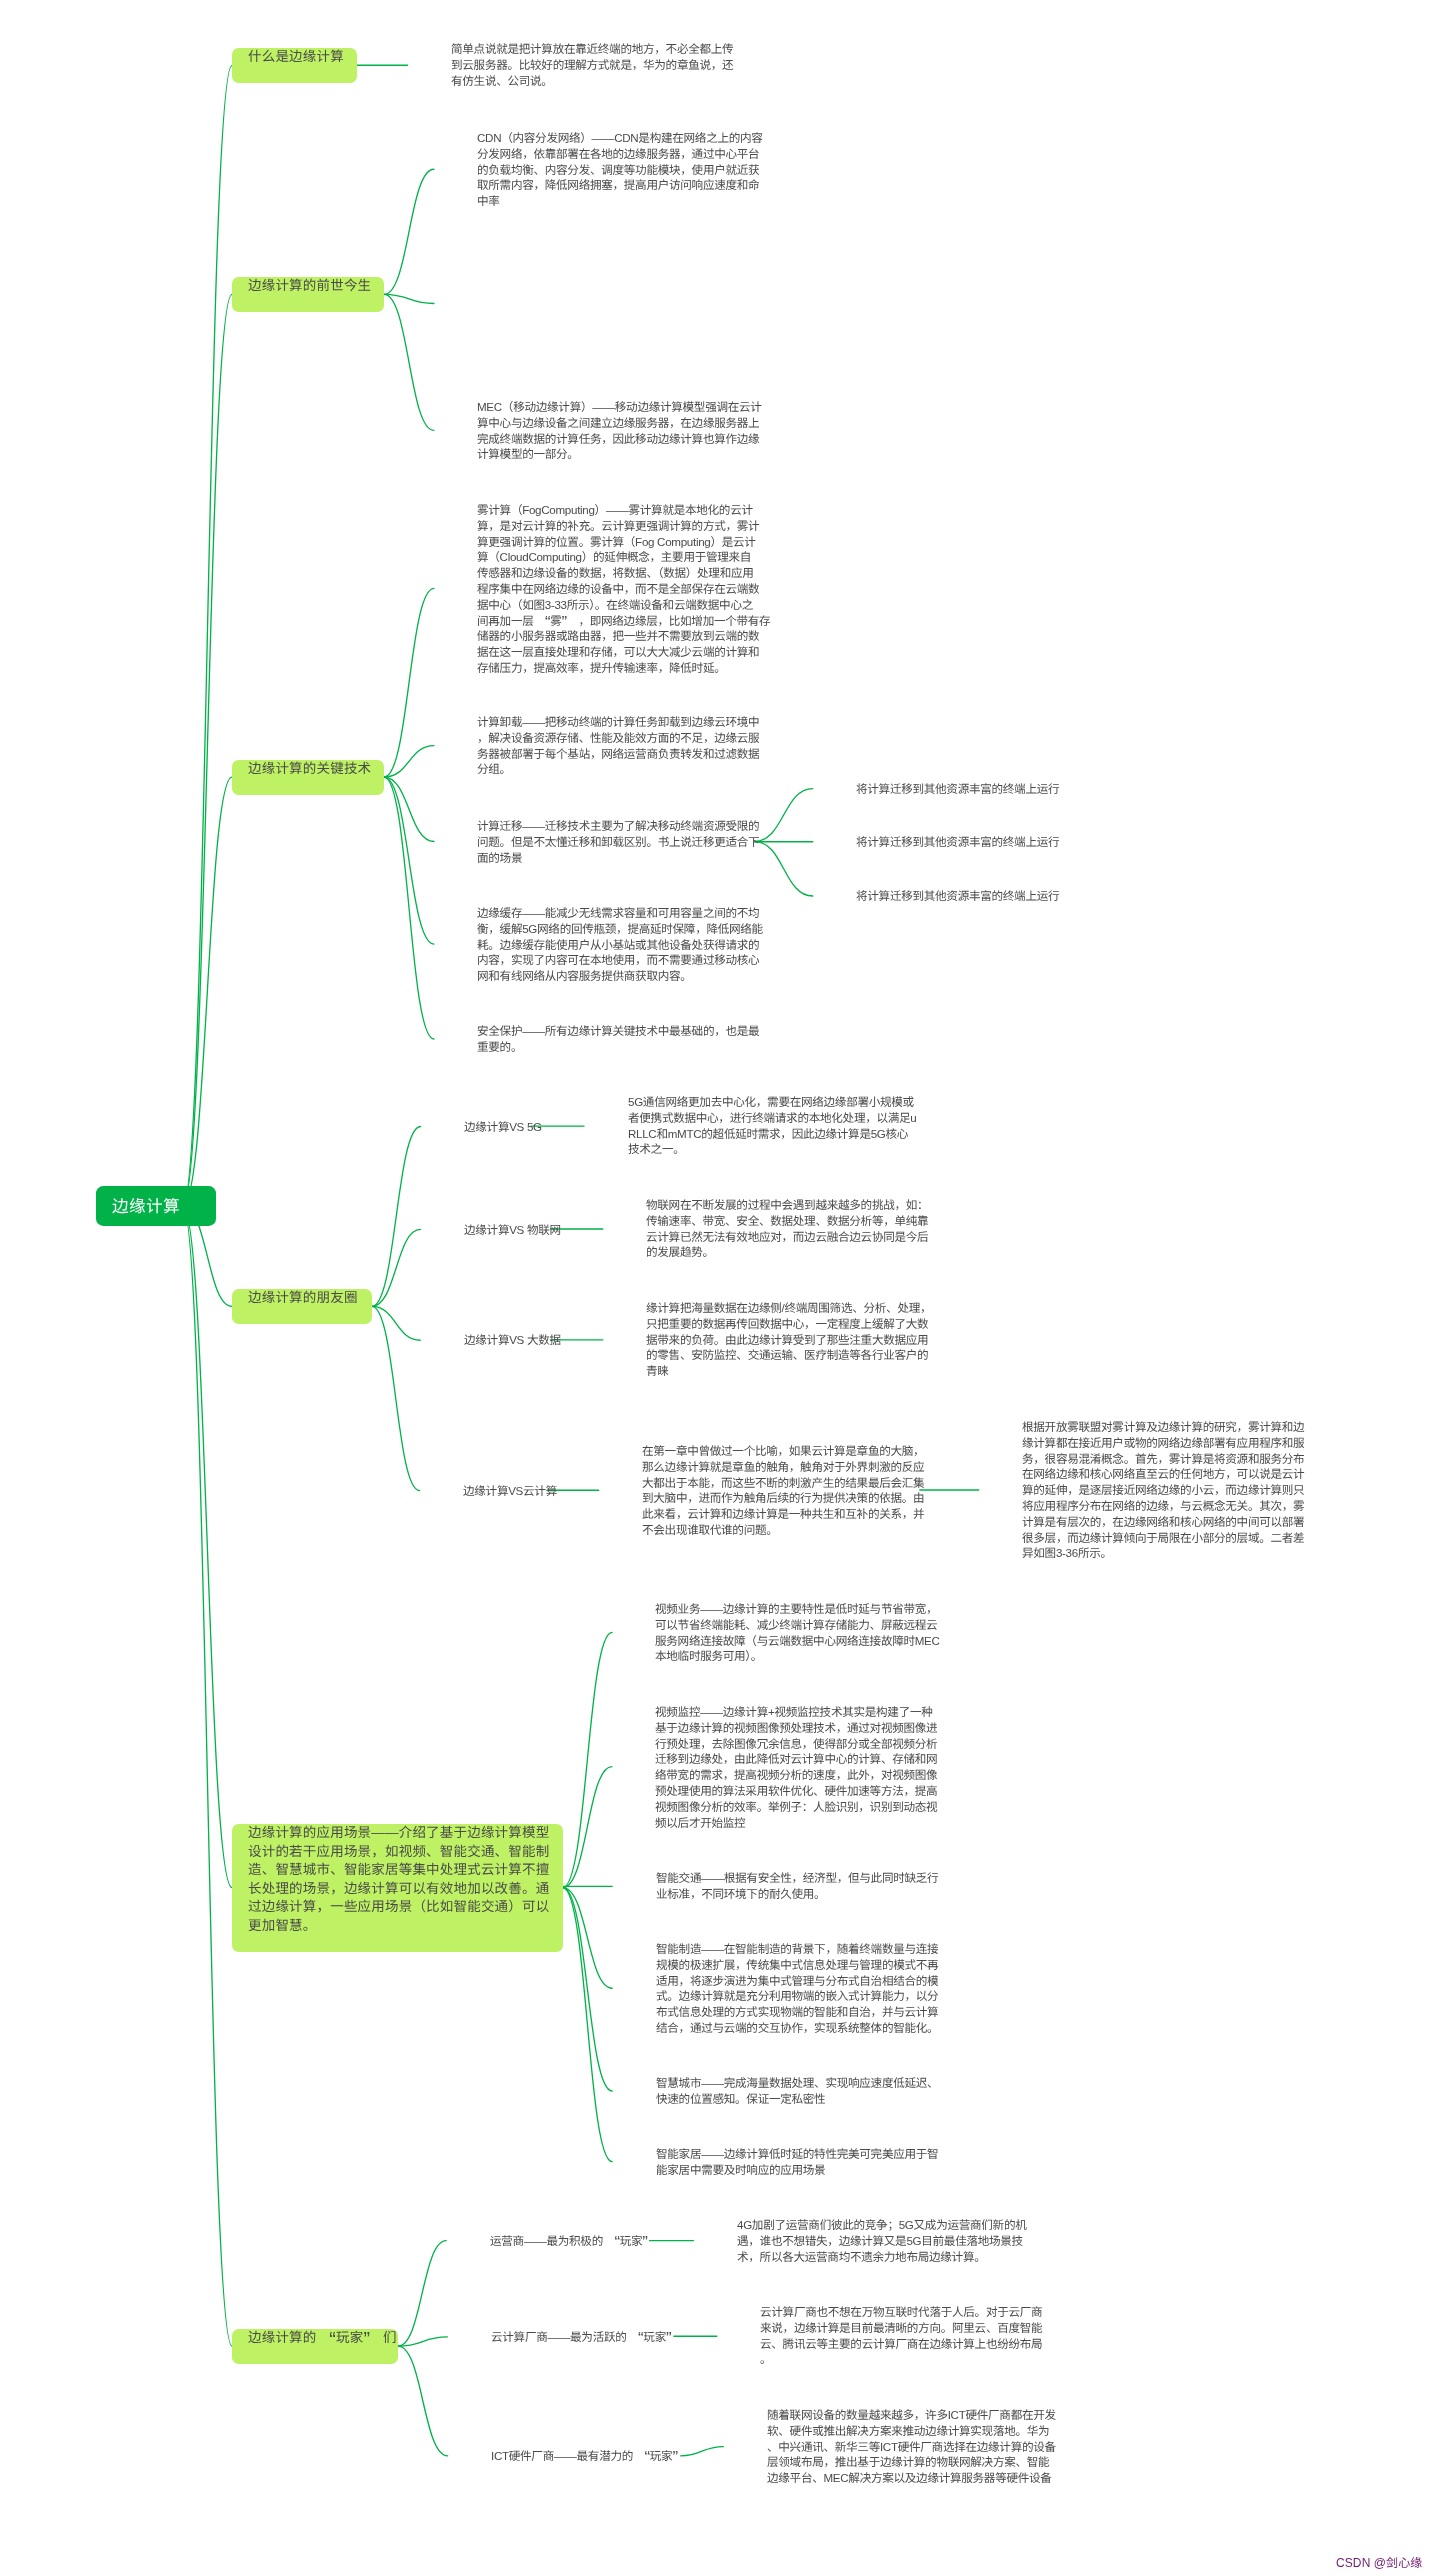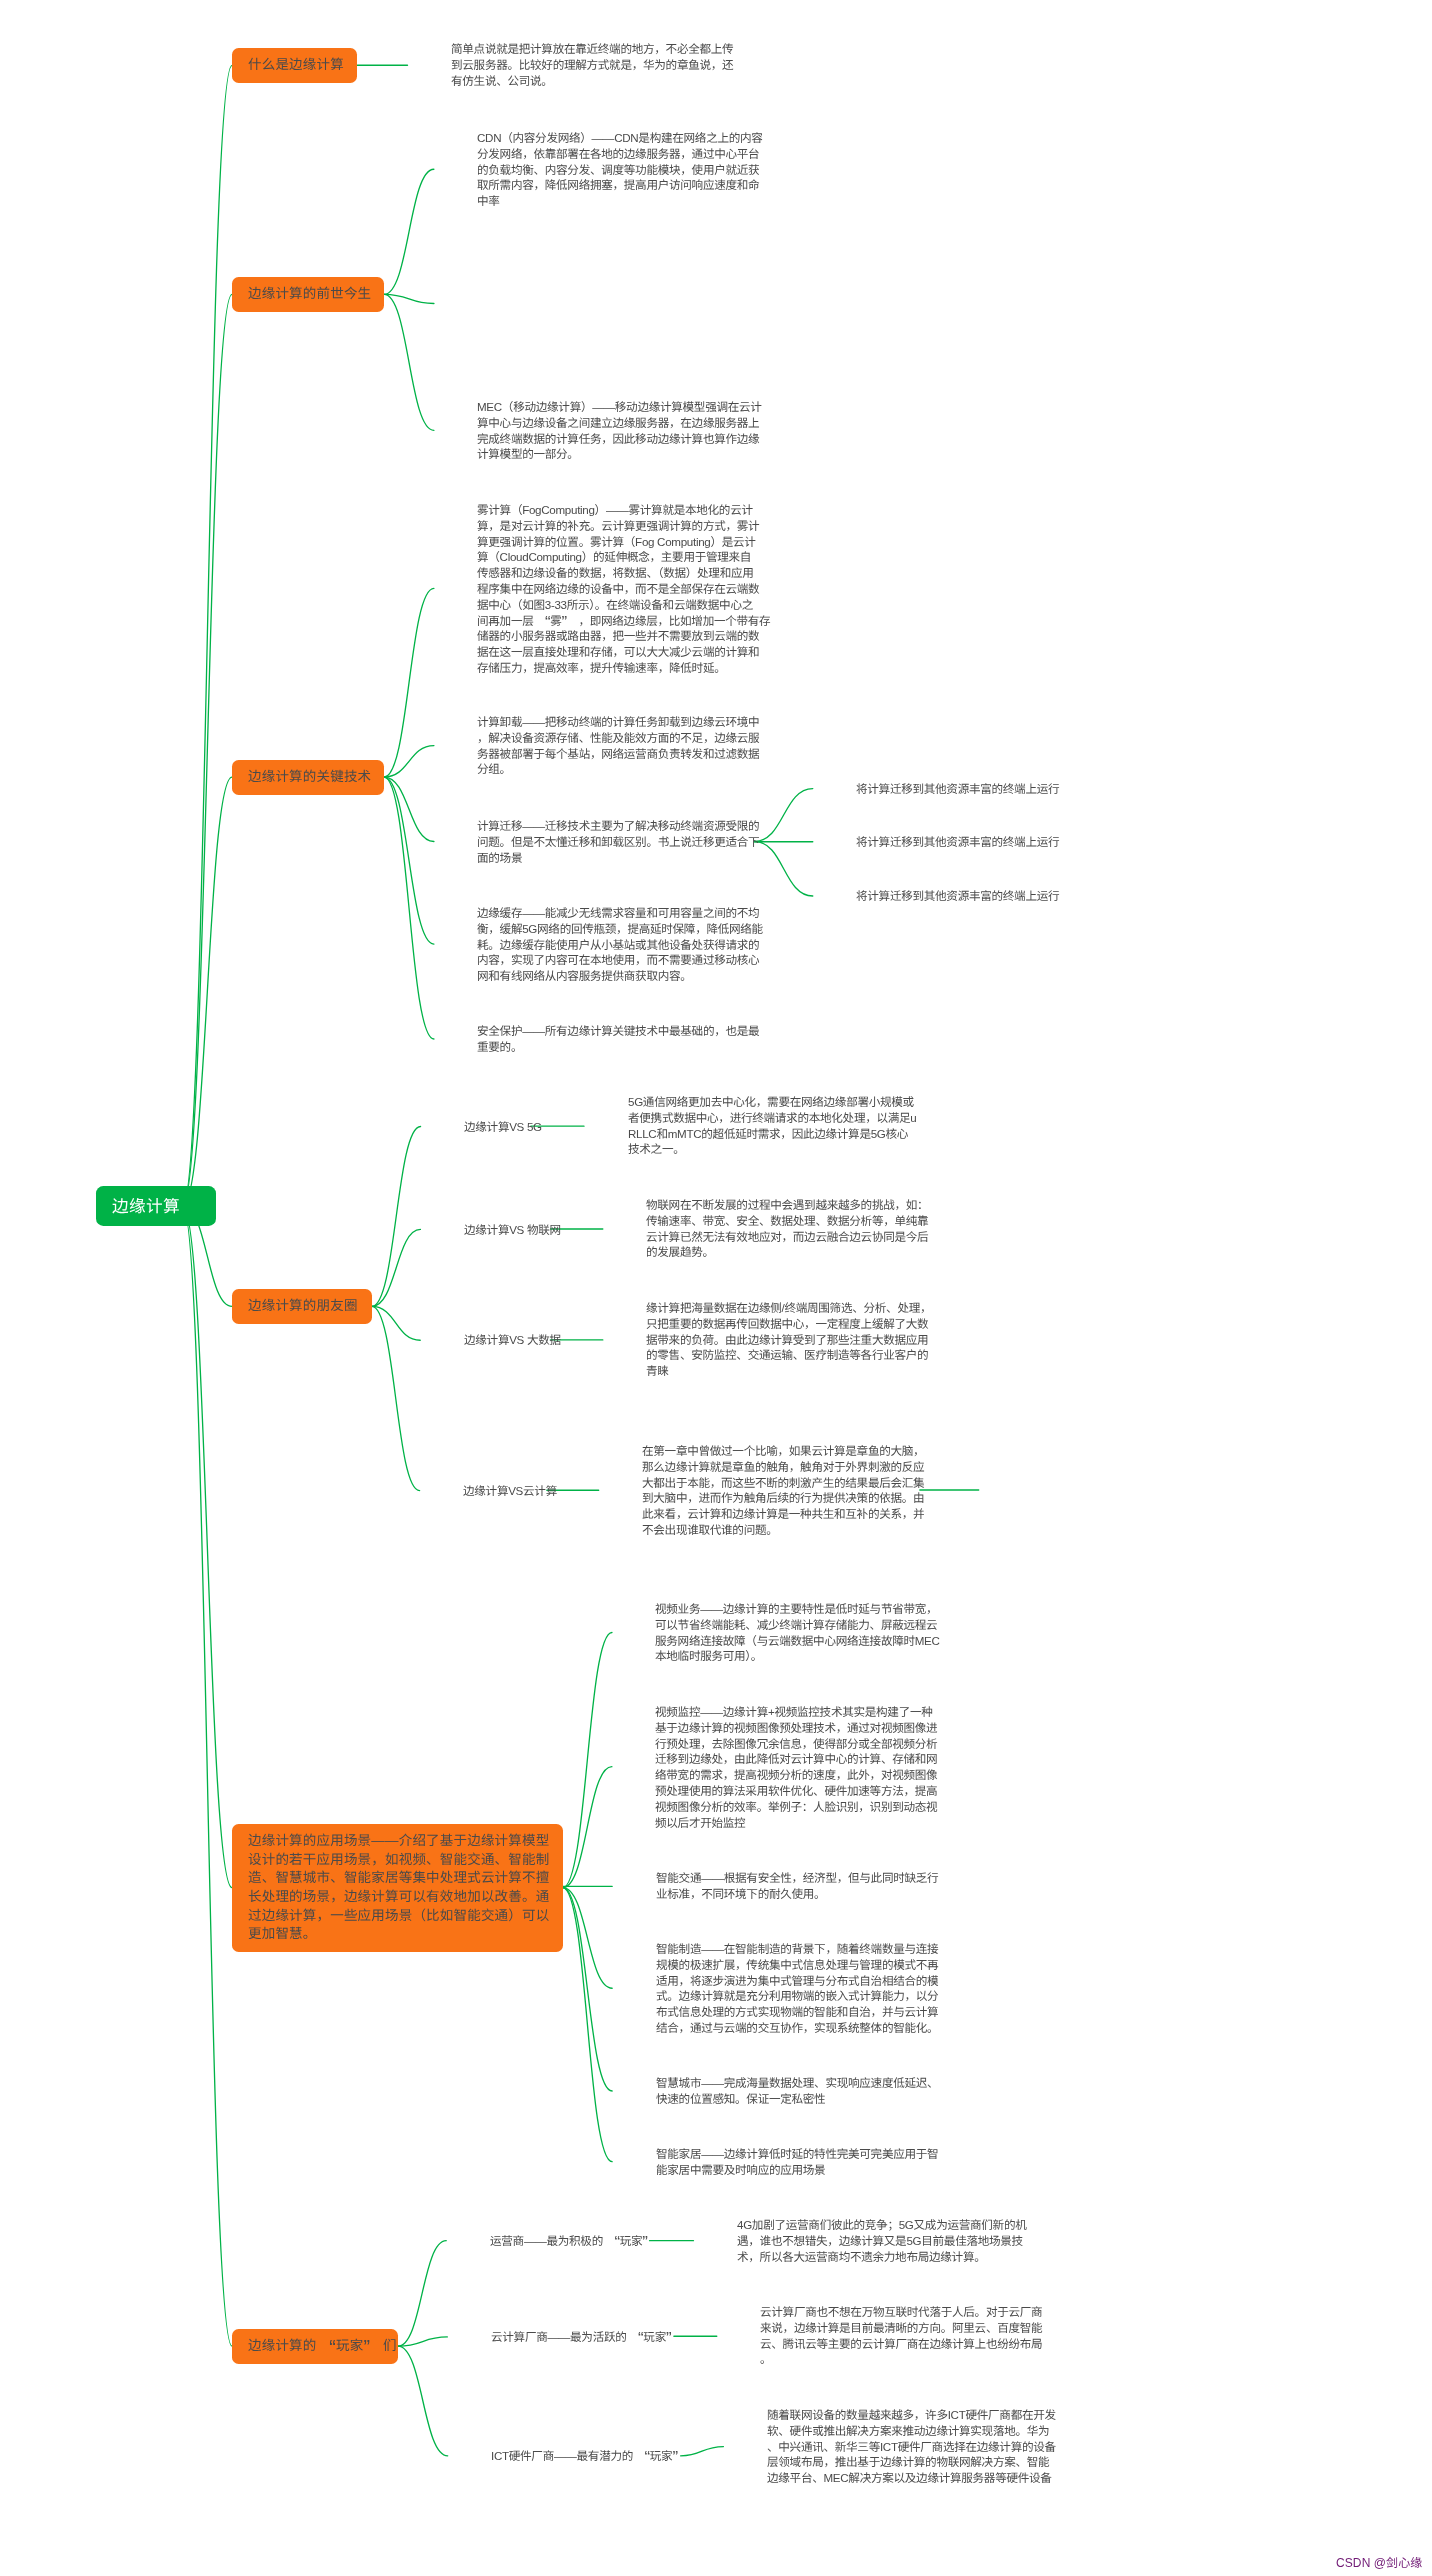--- a/index.html
+++ b/index.html
@@ -1,23 +1,23 @@
 <!DOCTYPE html>
 <html lang="zh-CN" style="font-size:10.5px"><head>
 <meta charset="utf-8">
 <title>边缘计算</title>
 <style>
   html,body{margin:0;padding:0;background:#ffffff;}
   #page{position:relative;width:1432px;height:2576px;background:#ffffff;overflow:hidden;
         font-family:"Liberation Sans",sans-serif;}
   #connector-layer{position:absolute;left:0;top:0;}
   .topic{position:absolute;white-space:pre-line;color:#4a4a4a;font-size:11.6px;line-height:15.8px;letter-spacing:-0.3px;margin-left:28px;}
-  .branch{position:absolute;background:#f97316;border-radius:6.6px;color:#4a4a4a;
+  .branch{position:absolute;background:#bef264;border-radius:6.6px;color:#4a4a4a;
           font-size:13.5px;line-height:18.6px;box-sizing:border-box;white-space:pre-line;letter-spacing:0.2px;
-          padding-left:16px;display:flex;flex-direction:column;justify-content:center;}
+          padding-left:16px;display:flex;flex-direction:column;justify-content:flex-start;}
   .root-node{position:absolute;background:#00b247;color:#ffffff;border-radius:7.3px;
              font-size:16.7px;line-height:23px;box-sizing:border-box;white-space:pre-line;letter-spacing:0.3px;
              padding-left:16px;display:flex;flex-direction:column;justify-content:center;}
   .fwq{display:inline-block;width:1em;font-size:1.45em;line-height:0;position:relative;top:0.2em;text-align:center;}
   .fwq.o{text-align:right;}
   .fwq.c{text-align:left;}
   .watermark{position:absolute;left:1336px;top:2553px;color:#701a75;font-size:12px;letter-spacing:0.1px;}
 </style>
 </head>
 <body>
@@ -127,20 +127,29 @@
 据带来的负荷。由此边缘计算受到了那些注重大数据应用
 的零售、安防监控、交通运输、医疗制造等各行业客户的
 青睐</span></div>
   <div class="topic" style="left:435px;top:1483px"><span>边缘计算VS云计算</span></div>
   <div class="topic" style="left:614px;top:1443px"><span>在第一章中曾做过一个比喻，如果云计算是章鱼的大脑，
 那么边缘计算就是章鱼的触角，触角对于外界刺激的反应
 大都出于本能，而这些不断的刺激产生的结果最后会汇集
 到大脑中，进而作为触角后续的行为提供决策的依据。由
 此来看，云计算和边缘计算是一种共生和互补的关系，并
 不会出现谁取代谁的问题。</span></div>
+  <div class="topic" style="left:994px;top:1419px"><span>根据开放雾联盟对雾计算及边缘计算的研究，雾计算和边
+缘计算都在接近用户或物的网络边缘部署有应用程序和服
+务，很容易混淆概念。首先，雾计算是将资源和服务分布
+在网络边缘和核心网络直至云的任何地方，可以说是云计
+算的延伸，是逐层接近网络边缘的小云，而边缘计算则只
+将应用程序分布在网络的边缘，与云概念无关。其次，雾
+计算是有层次的，在边缘网络和核心网络的中间可以部署
+很多层，而边缘计算倾向于局限在小部分的层域。二者差
+异如图3-36所示。</span></div>
   <div class="branch" style="left:232px;top:1824px;width:331px;height:128px"><span>边缘计算的应用场景——介绍了基于边缘计算模型
 设计的若干应用场景，如视频、智能交通、智能制
 造、智慧城市、智能家居等集中处理式云计算不擅
 长处理的场景，边缘计算可以有效地加以改善。通
 过边缘计算，一些应用场景（比如智能交通）可以
 更加智慧。</span></div>
   <div class="topic" style="left:627px;top:1601px"><span>视频业务——边缘计算的主要特性是低时延与节省带宽，
 可以节省终端能耗、减少终端计算存储能力、屏蔽远程云
 服务网络连接故障（与云端数据中心网络连接故障时MEC
 本地临时服务可用）。</span></div>

